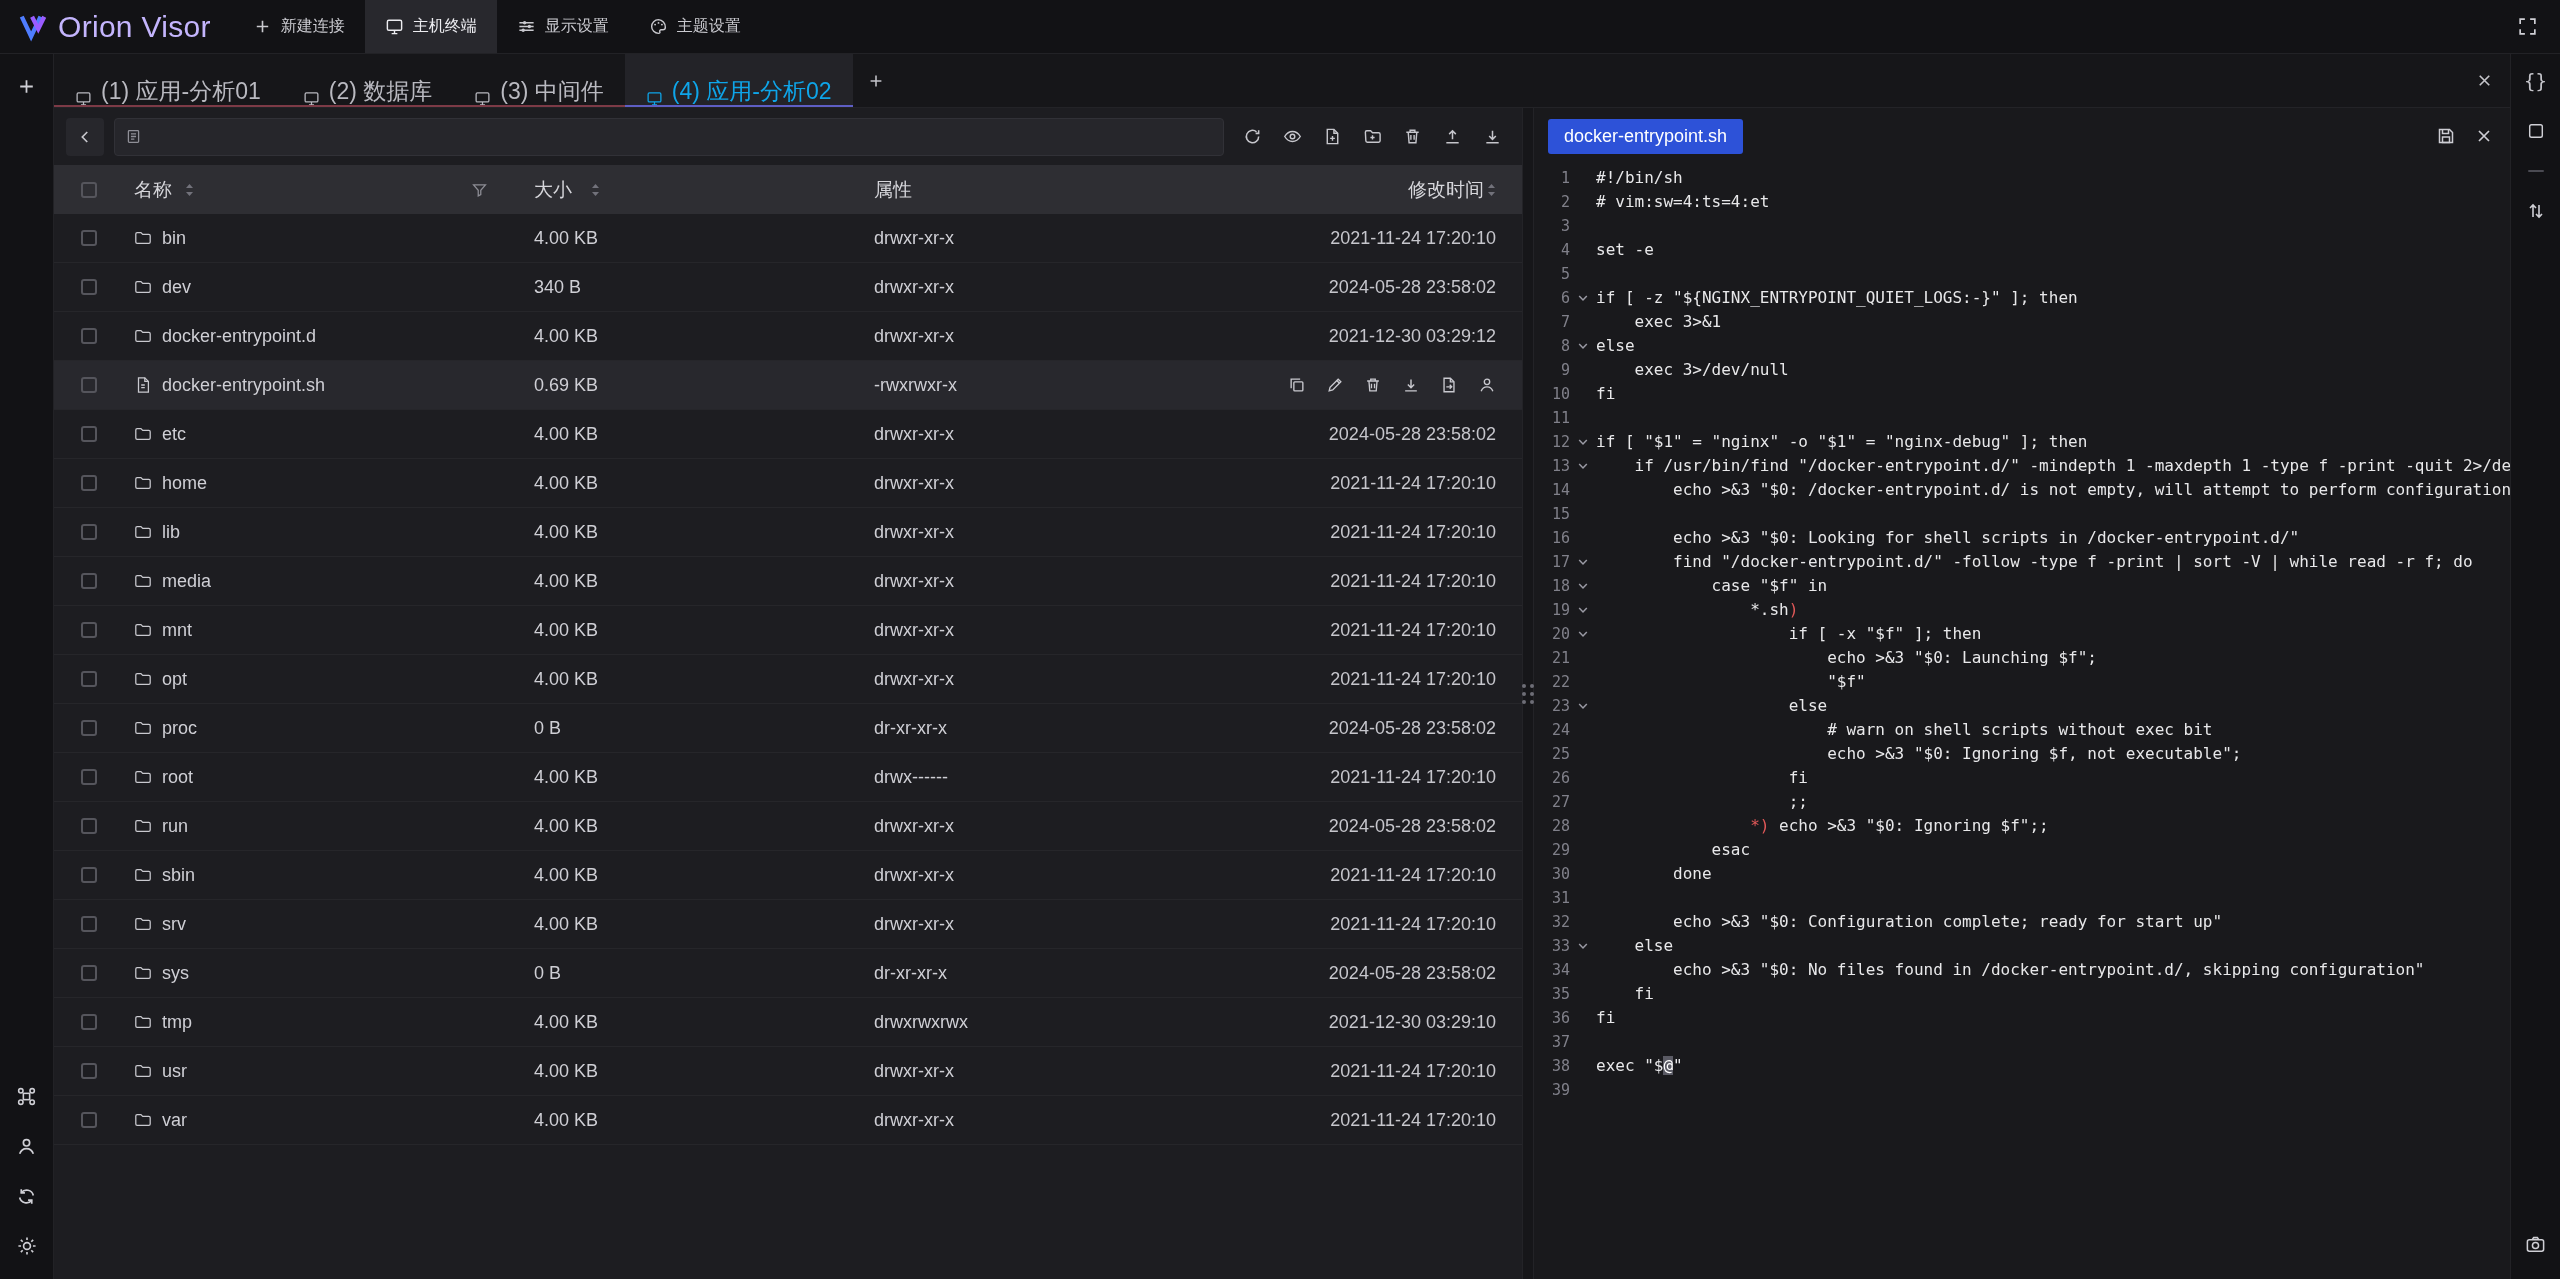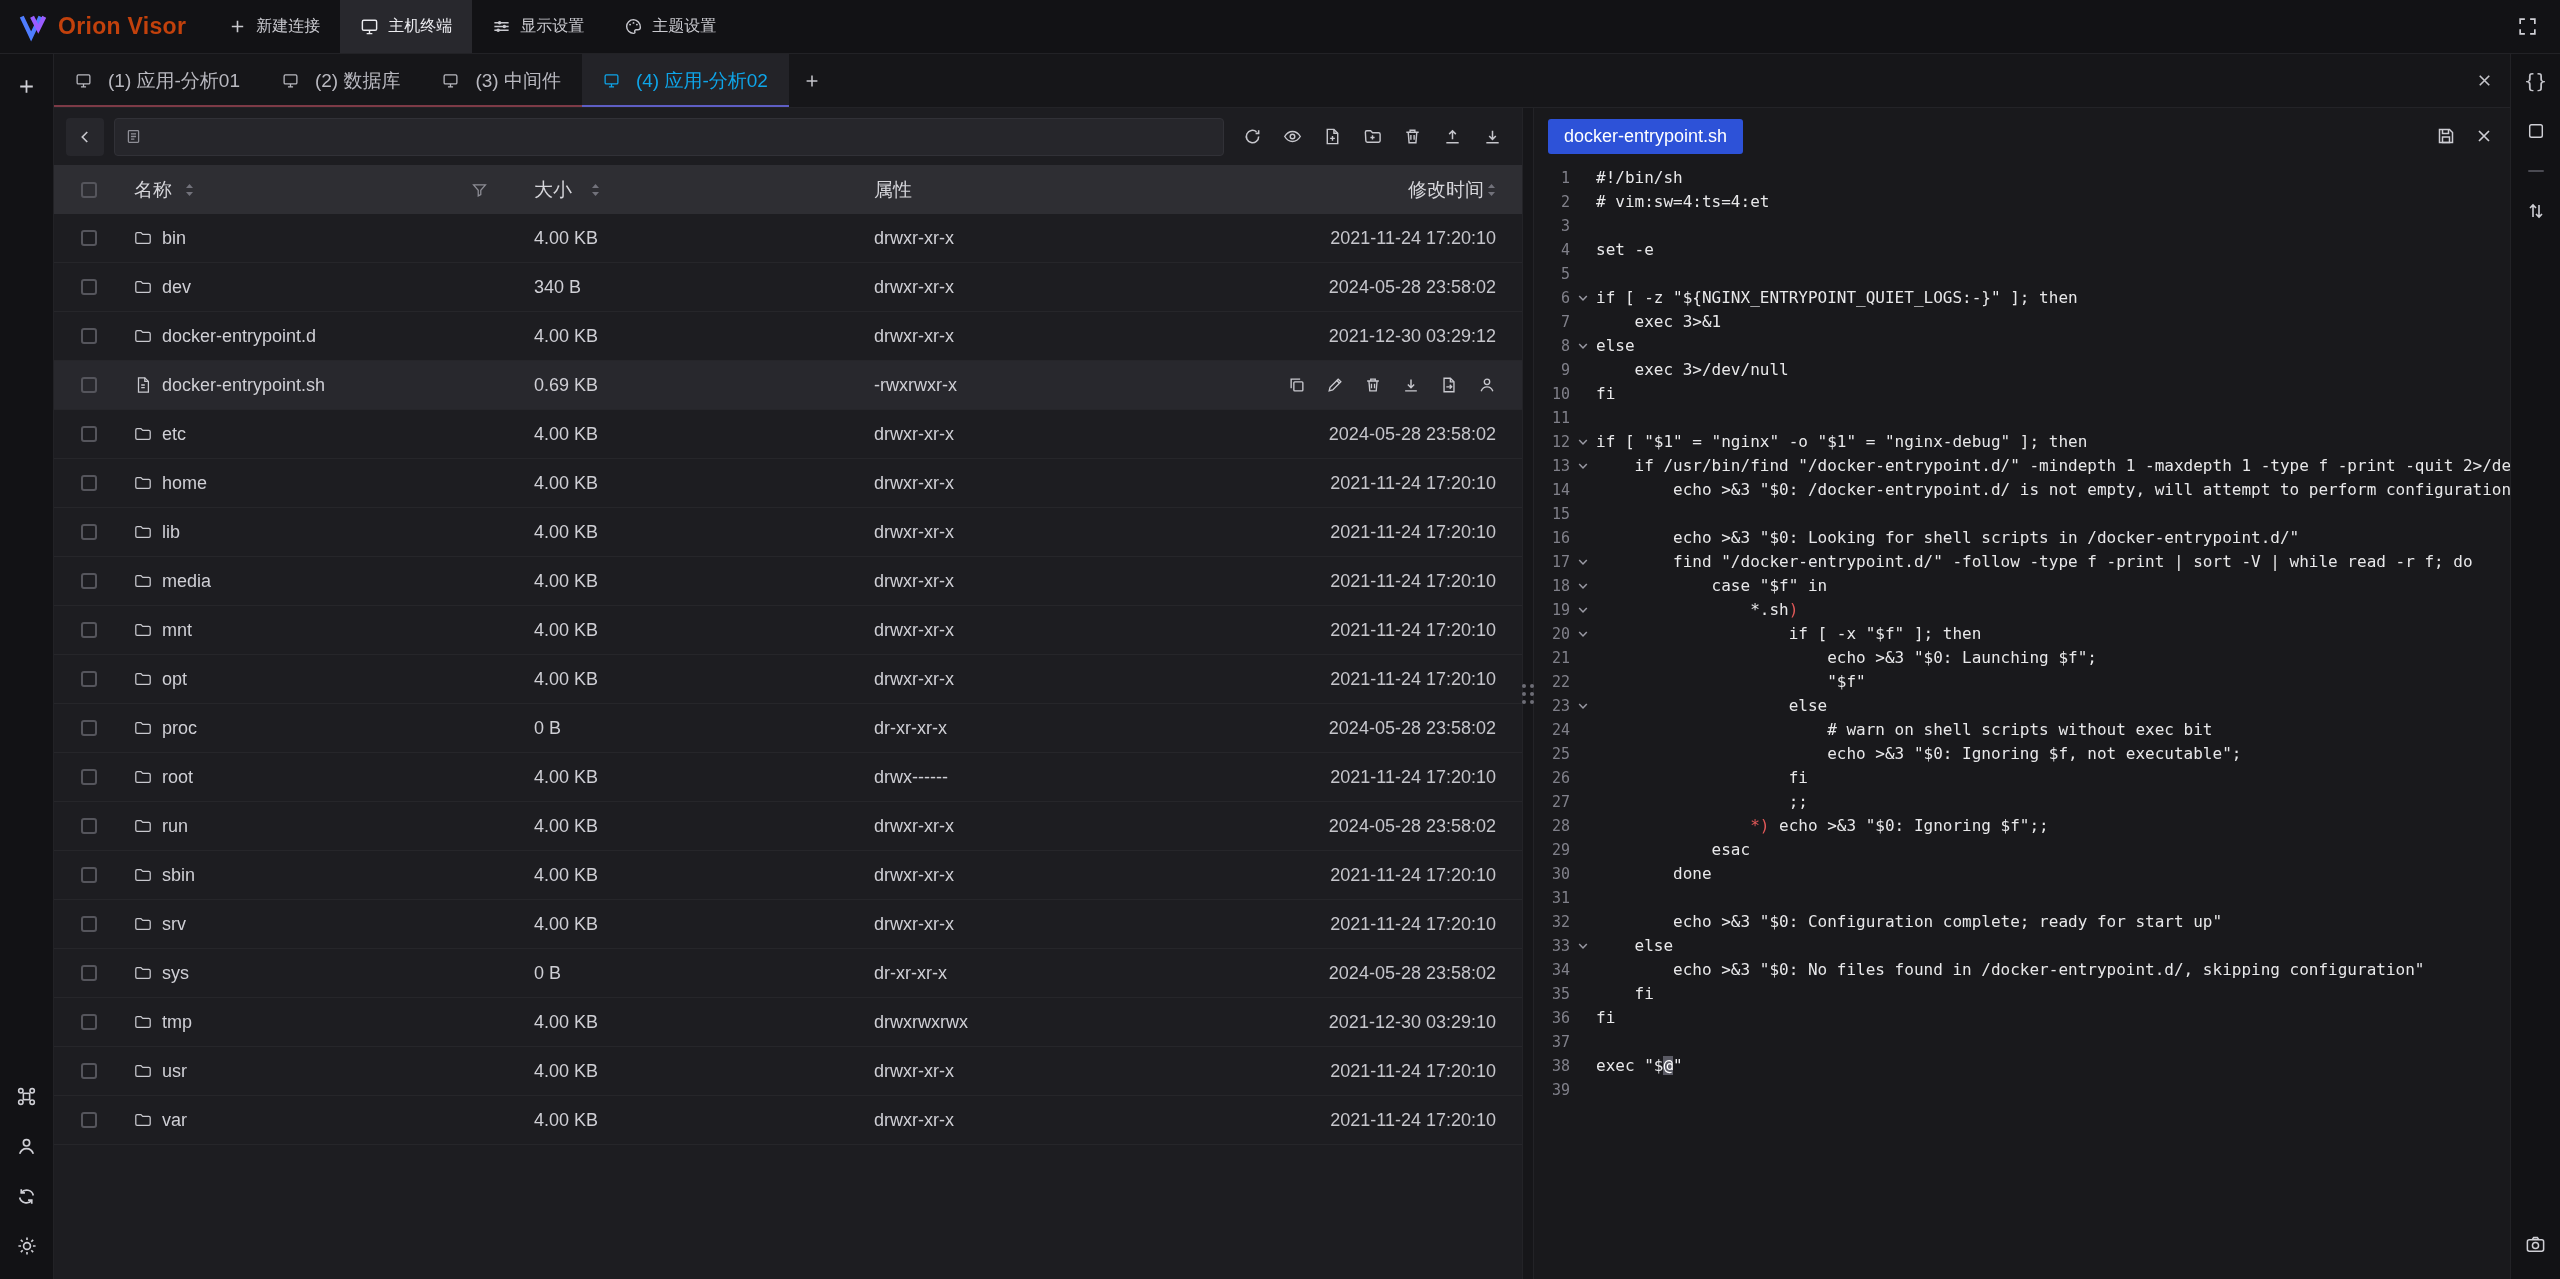--- a/index.html
+++ b/index.html
@@ -5,37 +5,37 @@
 <style>
   *{margin:0;padding:0;box-sizing:border-box}
   html,body{width:2560px;height:1279px;overflow:hidden;background:#121215;color:#d8d8dc;
     font-family:"Liberation Sans",sans-serif;font-size:19px}
   svg{display:block}
   .app{width:2560px;height:1279px;display:flex;flex-direction:column}
 
   
   .topbar{height:54px;display:flex;align-items:center;background:#121215;border-bottom:1px solid #222226;padding-left:18px;flex:0 0 54px}
   .brand{display:flex;align-items:center;gap:10px;margin-right:22px;cursor:pointer}
-  .brand-name{font-size:23px;font-weight:bold;color:#c2410c;letter-spacing:.3px}
+  .brand-name{font-size:30px;font-weight:normal;color:#c4b5fd;letter-spacing:.3px}
   .menu{display:flex;height:100%}
   .menu-item{display:flex;align-items:center;gap:9px;padding:0 20px;font-size:16px;color:#c9c9cf;cursor:pointer;height:100%}
   .menu-item.active{background:#28282d;color:#ececf0}
   .topbar-right{margin-left:auto;padding-right:16px;color:#c9c9cf;display:flex;align-items:center}
 
   .main{flex:1;display:flex;min-height:0}
 
   
   .leftrail{width:54px;flex:0 0 54px;background:#121215;border-right:1px solid #222226;display:flex;flex-direction:column;align-items:center;padding:15px 0 16px}
   .rail-btn{color:#cfcfd5;display:flex;align-items:center;justify-content:center;width:34px;height:34px;cursor:pointer}
   .rail-bottom{margin-top:auto;display:flex;flex-direction:column;gap:16px;align-items:center;color:#c4c4ca}
 
   
   .center{flex:1;display:flex;flex-direction:column;min-width:0}
   .tabbar{height:54px;flex:0 0 54px;background:#161619;border-bottom:1px solid #232327;display:flex;align-items:stretch}
-  .tab{position:relative;display:flex;align-items:center;gap:16px;padding:0 21px;font-size:19px;color:#b9b9c0;cursor:pointer;--u:#7c3a46}
+  .tab{position:relative;display:flex;align-items:flex-end;gap:9px;padding:0 21px;font-size:23px;color:#b9b9c0;cursor:pointer;--u:#7c3a46}
   .tab::after{content:'';position:absolute;left:0;right:0;bottom:0;height:2px;background:var(--u)}
   .tab.active{background:#232328;color:#0ea5e9}
   .tab-plus{width:46px;display:flex;align-items:center;justify-content:center;color:#c5c5cb;cursor:pointer}
   .tabbar-close{margin-left:auto;align-self:center;margin-right:16px;color:#c5c5cb;cursor:pointer}
 
   .content{flex:1;display:flex;min-height:0}
 
   
   .filepanel{width:1468px;flex:0 0 1468px;background:#1d1d21;display:flex;flex-direction:column;min-height:0}
   .fp-toolbar{height:57px;flex:0 0 57px;display:flex;align-items:center;gap:10px;padding:0 12px}

